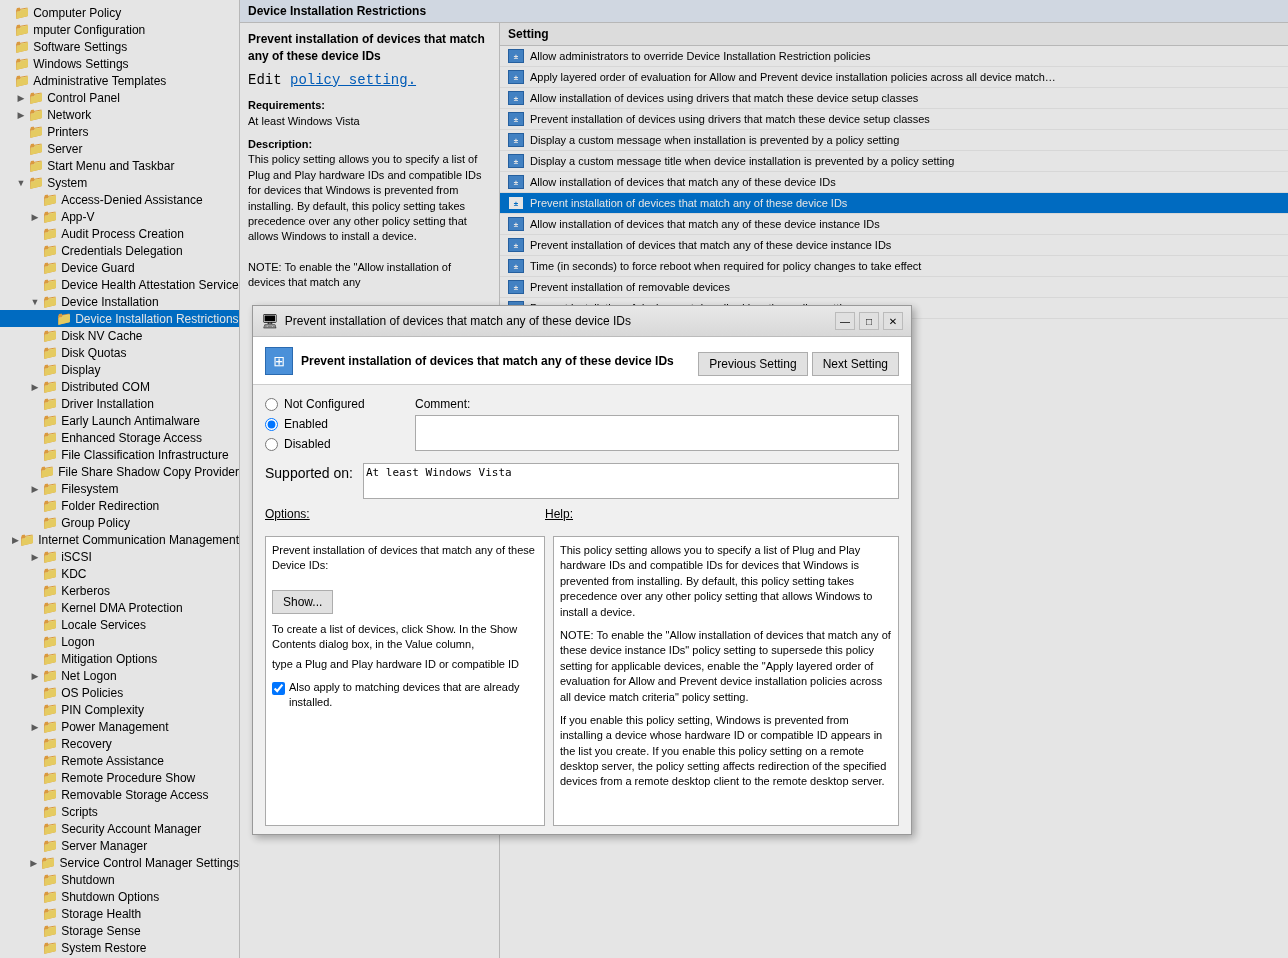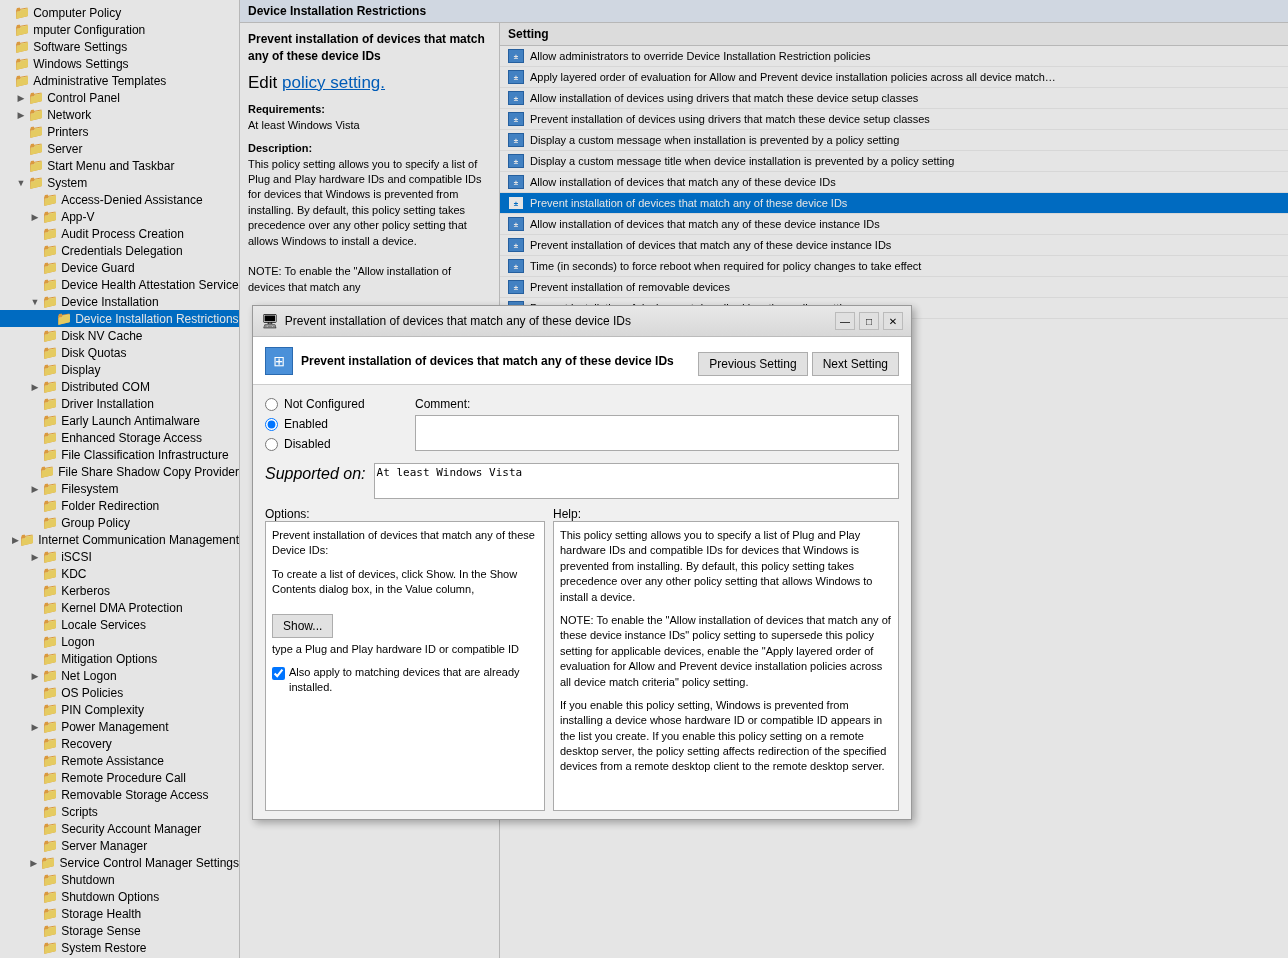--- a/index.html
+++ b/index.html
@@ -333,24 +333,23 @@
     }
 
     .supported-section {
       display: flex;
       align-items: flex-start;
       padding: 4px 12px 8px;
       gap: 8px;
     }
 
     .supported-label {
-      font-size: 16px;
+      font-size: 14px;
       min-width: 90px;
       padding-top: 2px;
-      font-style: italic;
     }
 
     .supported-textarea {
       flex: 1;
       border: 1px solid #aaa;
       background: #fff;
       resize: none;
       font-size: 11px;
       height: 36px;
       padding: 2px;
@@ -702,21 +701,21 @@
         <div class="tree-item">
           <span class="indent" style="width:28px;display:inline-block;"></span>
           <span class="arrow"> </span>
           <span class="folder-icon" style="color:#f0c040;">📁</span>
           <span class="label">Remote Assistance</span>
         </div>
         <div class="tree-item">
           <span class="indent" style="width:28px;display:inline-block;"></span>
           <span class="arrow"> </span>
           <span class="folder-icon" style="color:#f0c040;">📁</span>
-          <span class="label">Remote Procedure Call</span>
+          <span class="label">Remote Procedure Show</span>
         </div>
         <div class="tree-item">
           <span class="indent" style="width:28px;display:inline-block;"></span>
           <span class="arrow"> </span>
           <span class="folder-icon" style="color:#f0c040;">📁</span>
           <span class="label">Removable Storage Access</span>
         </div>
         <div class="tree-item">
           <span class="indent" style="width:28px;display:inline-block;"></span>
           <span class="arrow"> </span>
@@ -777,21 +776,21 @@
           <span class="label">Troubleshooting and Diagnostics</span>
         </div>
       </div>
 
     <div class="right-panel">
       <div class="right-header">Device Installation Restrictions</div>
       <div class="right-body">
 
         <div class="desc-panel">
           <div class="policy-title">Prevent installation of devices that match any of these device IDs</div>
-          <div style="margin-top:6px;font-size:17px;">
+          <div style="margin-top:6px;font-size:14px;font-family:Liberation Mono, monospace;">
             <span>Edit </span><span class="link">policy setting.</span>
           </div>
           <div style="margin-top:8px;">
             <span class="section-label">Requirements:</span><br>
             <span>At least Windows Vista</span>
           </div>
           <div style="margin-top:8px;">
             <span class="section-label">Description:</span><br>
             <span style="white-space:pre-wrap;">This policy setting allows you to specify a list of Plug and Play hardware IDs and compatible IDs for devices that Windows is prevented from installing. By default, this policy setting takes precedence over any other policy setting that allows Windows to install a device.
 
@@ -908,36 +907,36 @@
         <span class="comment-label">Comment:</span>
         <textarea class="comment-textarea" style=""></textarea>
       </div>
     </div>
 
     <div class="supported-section">
       <span class="supported-label">Supported on:</span>
       <textarea class="supported-textarea" readonly="" style="">At least Windows Vista</textarea>
     </div>
 
-    <div style="display:flex;padding:0 12px 0;gap:8px;">
+    <div style="display:flex;padding:0 12px 15px;gap:0;text-decoration:underline;">
       <div style="flex:0 0 280px;">
         <span class="options-section-title">Options:</span>
       </div>
       <div style="flex:1;">
         <span class="options-section-title">Help:</span>
       </div>
     </div>
 
     <div class="options-help-section">
       <div class="options-panel">
         <div>Prevent installation of devices that match any of these Device IDs:</div>
-        <div style="margin-top:8px;">To create a list of devices, click Show. In the Show Contents dialog box, in the Value column,</div>
         <div style="margin-top:8px;">
           <button class="show-btn">Show...</button>
         </div>
+        <div style="margin-top:8px;">To create a list of devices, click Show. In the Show Contents dialog box, in the Value column,</div>
         <div style="margin-top:4px;">type a Plug and Play hardware ID or compatible ID</div>
         <div class="checkbox-item">
           <input type="checkbox" checked="" style="">
           <span>Also apply to matching devices that are already installed.</span>
         </div>
       </div>
       <div class="help-panel">
         <p style="margin-bottom:8px;">This policy setting allows you to specify a list of Plug and Play hardware IDs and compatible IDs for devices that Windows is prevented from installing. By default, this policy setting takes precedence over any other policy setting that allows Windows to install a device.</p>
         <p style="margin-bottom:8px;">NOTE: To enable the "Allow installation of devices that match any of these device instance IDs" policy setting to supersede this policy setting for applicable devices, enable the "Apply layered order of evaluation for Allow and Prevent device installation policies across all device match criteria" policy setting.</p>
         <p style="margin-bottom:8px;">If you enable this policy setting, Windows is prevented from installing a device whose hardware ID or compatible ID appears in the list you create. If you enable this policy setting on a remote desktop server, the policy setting affects redirection of the specified devices from a remote desktop client to the remote desktop server.</p>

